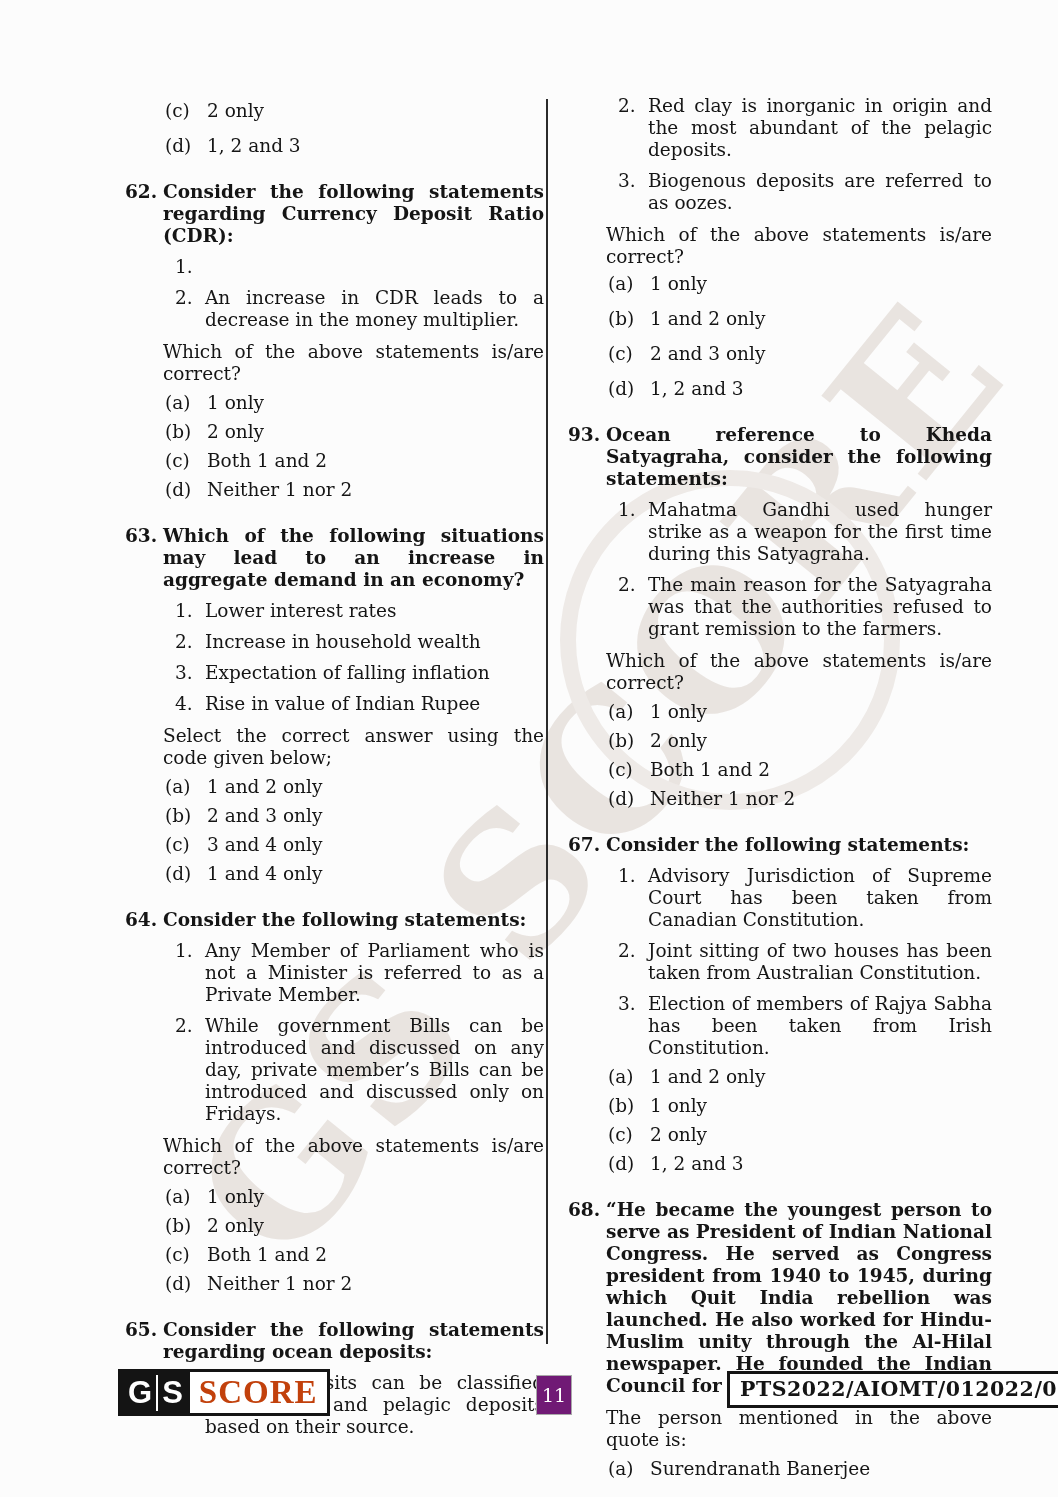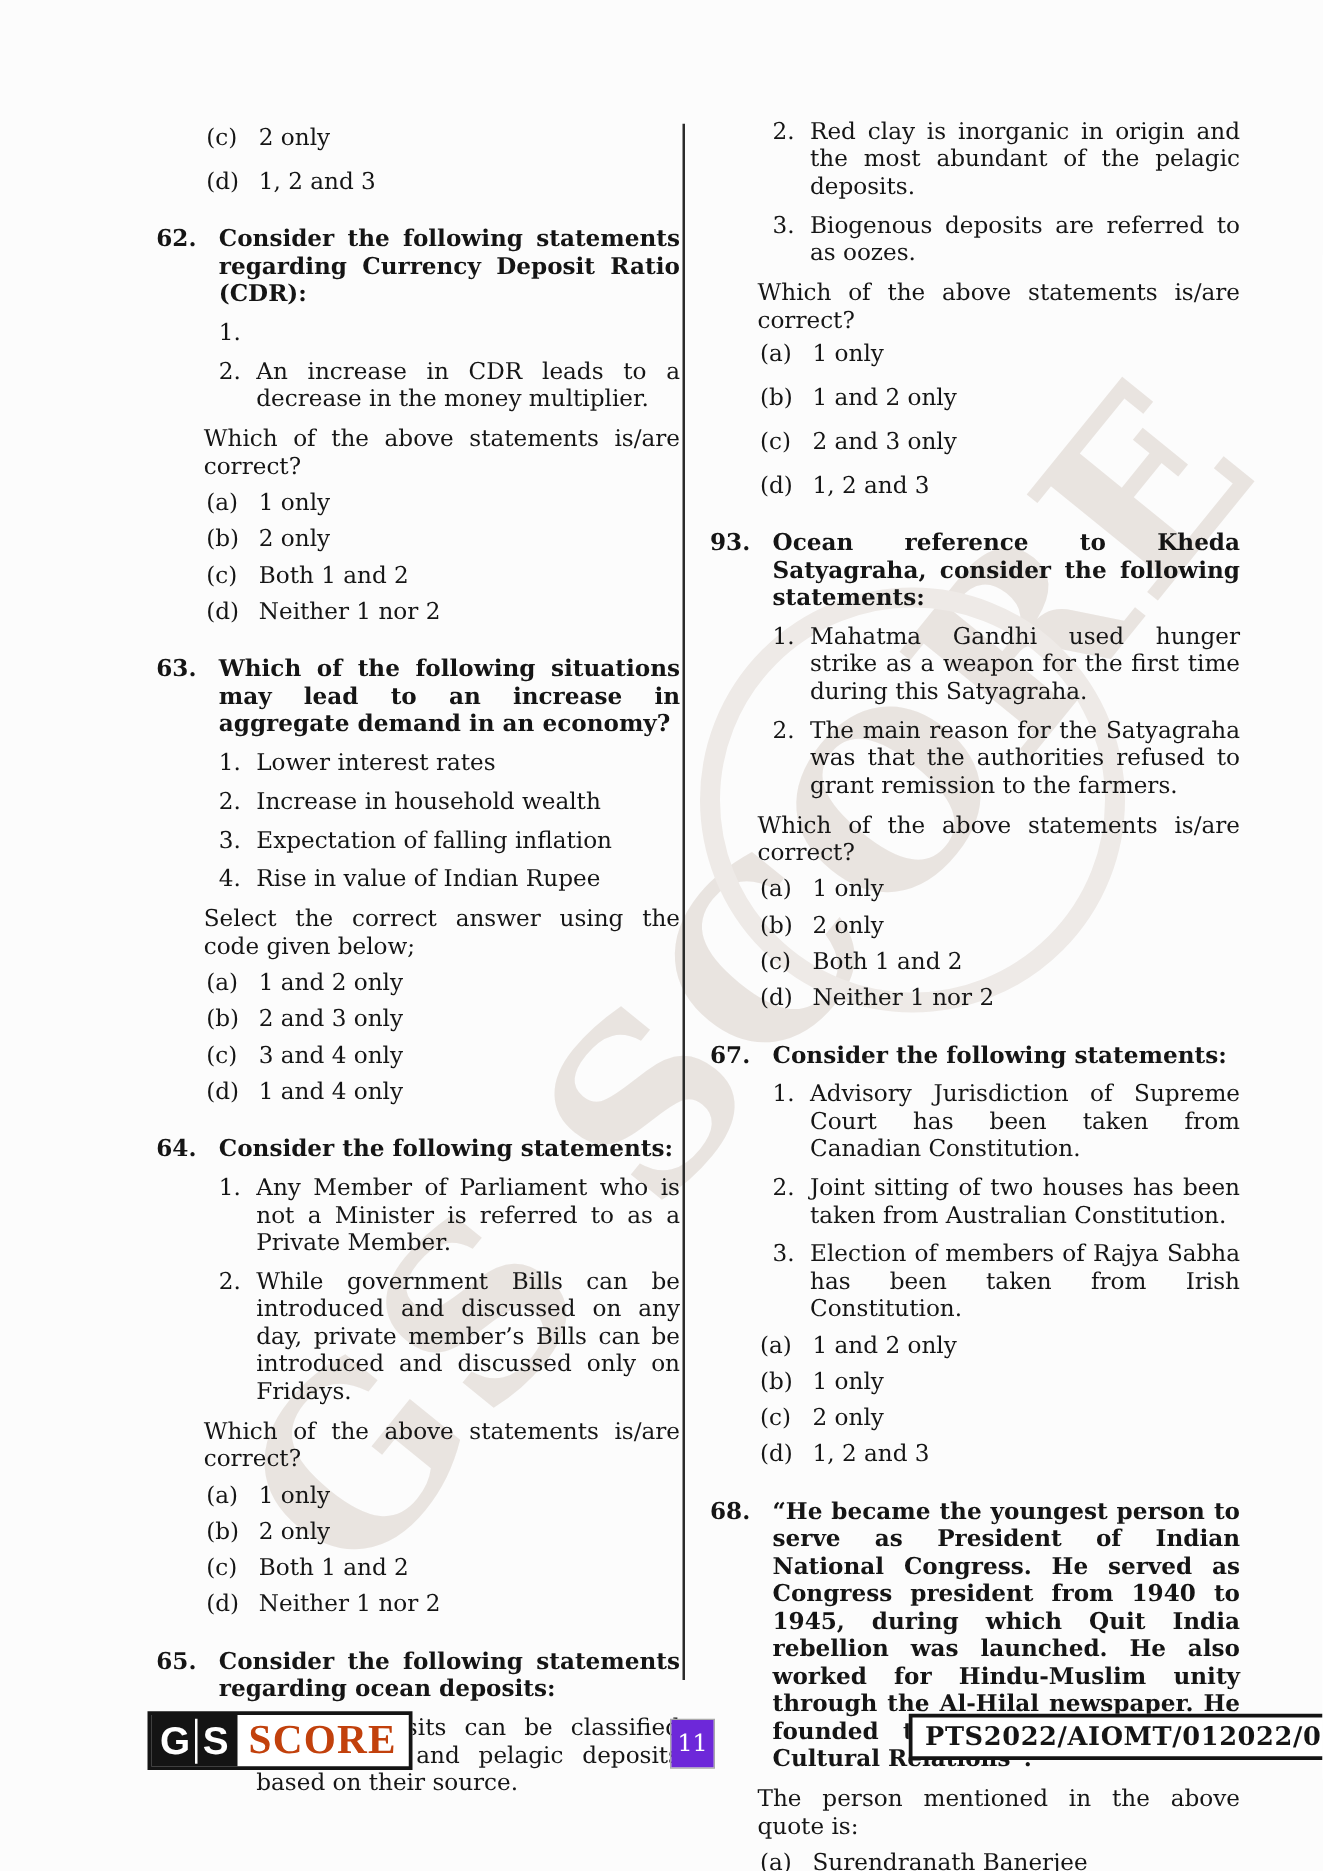--- a/index.html
+++ b/index.html
@@ -50,21 +50,21 @@
     font-size:18.5px;
     line-height:22px;
   }
   .col-left  { left:125px; width:419px; }
   .col-right { left:568px; width:424px; }
 
   .block { margin-top:0; }
   .block.question { margin-top:24px; }
   .col .block:first-child { margin-top:0; }
 
-  .qhead { display:flex;gap:12px; }
+  .qhead { display:flex; }
   .qnum  { flex:none; width:38px; font-weight:bold; }
   .qstem { flex:1; font-weight:bold; text-align:justify; }
 
   .stmt { display:flex; margin-top:9px; }
   .col .block:first-child .stmt:first-child { margin-top:0; }
   .stmt-num  { flex:none; margin-left:50px; width:30px; }
   .stmt-text { flex:1; text-align:justify; }
 
   .lead { margin-top:10px; margin-left:38px; text-align:justify; }
   .lead.bold { font-weight:normal; }
@@ -95,21 +95,21 @@
   .logo-score {
     display:flex; align-items:center;
     padding:0 9px;
     font-family:Liberation Serif, serif;
     font-weight:bold; font-size:33px;
     letter-spacing:1px; color:#c2410c;
   }
   .pagenum {
     position:absolute; left:537px; top:1376px; z-index:2;
     width:34px; height:38px;
-    background:#6d28d9; color:#fff;
+    background:#701a75; color:#fff;
     display:flex; align-items:center; justify-content:center;
     font-size:19px;
     outline:1px solid #a9a9a9;
   }
   .codebox {
     position:absolute; left:727px; top:1371px; z-index:2;
     border:3px solid #141414; background:#fff;
     padding:3px 10px 4px 10px;
     font-weight:bold; font-size:20.5px;
     letter-spacing:0.5px;

